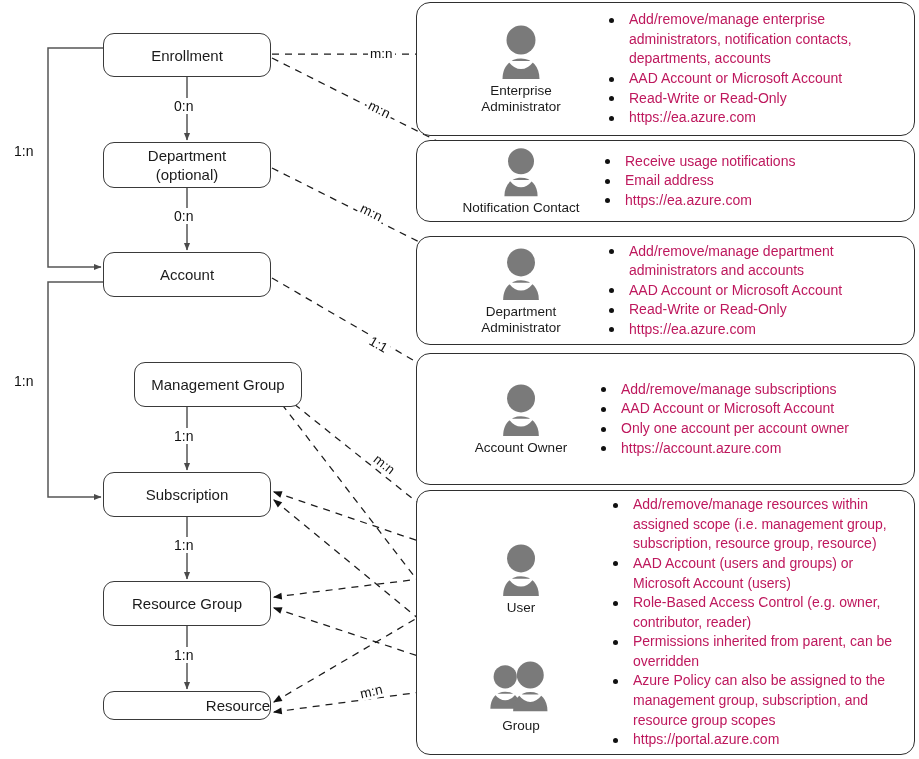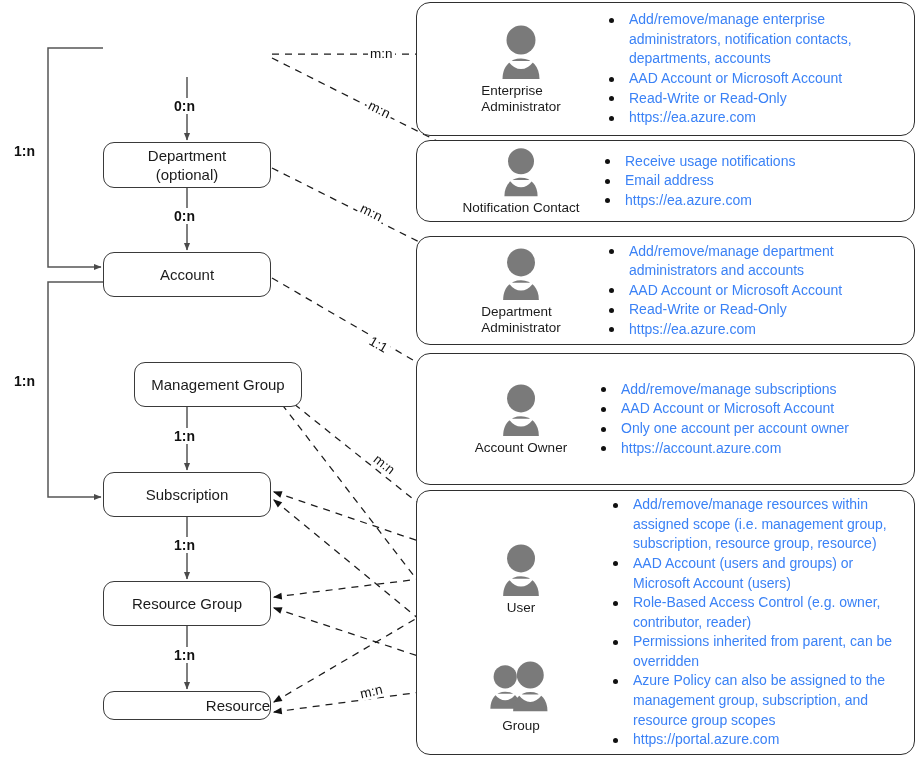--- a/index.html
+++ b/index.html
@@ -44,21 +44,20 @@
 
   
   .card-lbl {
     position: absolute;
     font-size: 14px;
     color: #111111;
     background: #ffffff;
     padding: 0 3px;
     white-space: nowrap;
     z-index: 4;
-    font-weight: bold;
   }
   .mn-lbl {
     position: absolute;
     font-size: 13.5px;
     color: #111111;
     background: #ffffff;
     padding: 0 2px;
     white-space: nowrap;
     z-index: 4;
   }
@@ -81,39 +80,40 @@
     flex-direction: column;
     align-items: center;
     justify-content: center;
     margin-left: 52px;
   }
   .person-svg { display: block; }
   .role-label {
     margin-top: 2px;
     font-size: 13.5px;
     color: #1b1b1b;
+    text-align: center;
     line-height: 16px;
     white-space: nowrap;
   }
   .role-label .l2 { display: block; }
   .bullets {
     flex: 1 1 auto;
     margin-left: 20px;
     padding-right: 10px;
   }
   .bullets ul {
     margin: 0;
     padding: 0 0 0 16px;
     list-style: none;
   }
   .bullets li {
     position: relative;
     font-size: 14px;
     line-height: 19.6px;
-    color: #3b82f6;
+    color: #be185d;
     margin: 0 0 0 0;
     padding-left: 20px;
   }
   .bullets li::before {
     content: "";
     position: absolute;
     left: 0;
     top: 7.5px;
     width: 5px;
     height: 5px;
@@ -180,20 +180,23 @@
       <line x1="274" y1="597" x2="492" y2="570" marker-end="url(#arrHeadDash)" marker-start="url(#arrHeadDashBack)"></line>
 
       <line x1="274" y1="608" x2="487" y2="679" marker-end="url(#arrHeadDash)" marker-start="url(#arrHeadDashBack)"></line>
 
       <line x1="274" y1="702" x2="492" y2="574" marker-end="url(#arrHeadDash)" marker-start="url(#arrHeadDashBack)"></line>
 
       <line x1="274" y1="712" x2="487" y2="683" marker-end="url(#arrHeadDash)" marker-start="url(#arrHeadDashBack)"></line>
     </g>
   </svg>
 
+  <div class="hbox" style="left:103px; top:33px; width:168px; height:44px;">
+    <span>Enrollment</span>
+  </div>
 
   <div class="hbox" style="left:103px; top:142px; width:168px; height:46px;">
     <span>Department</span>
     <span class="l2">(optional)</span>
   </div>
 
   <div class="hbox" style="left:103px; top:252px; width:168px; height:45px;">
     <span>Account</span>
   </div>
 

